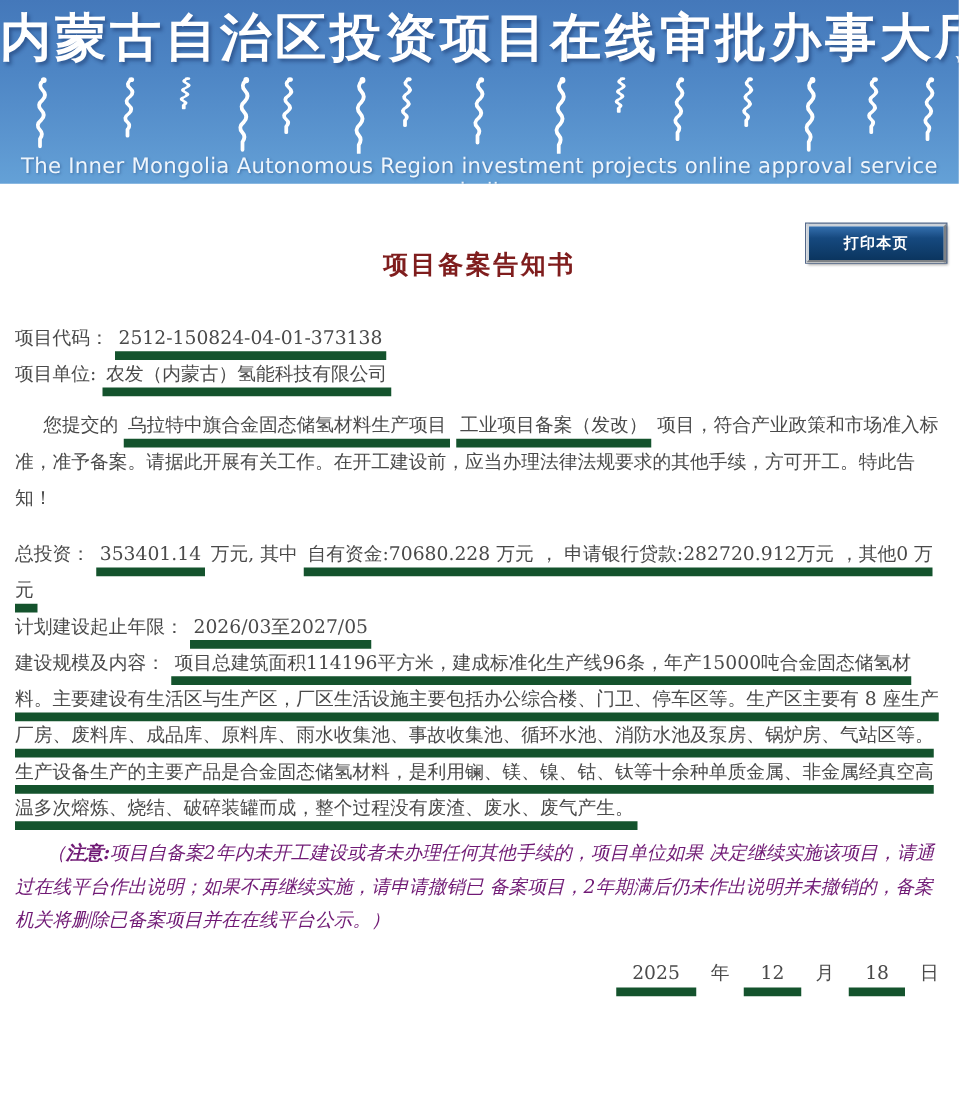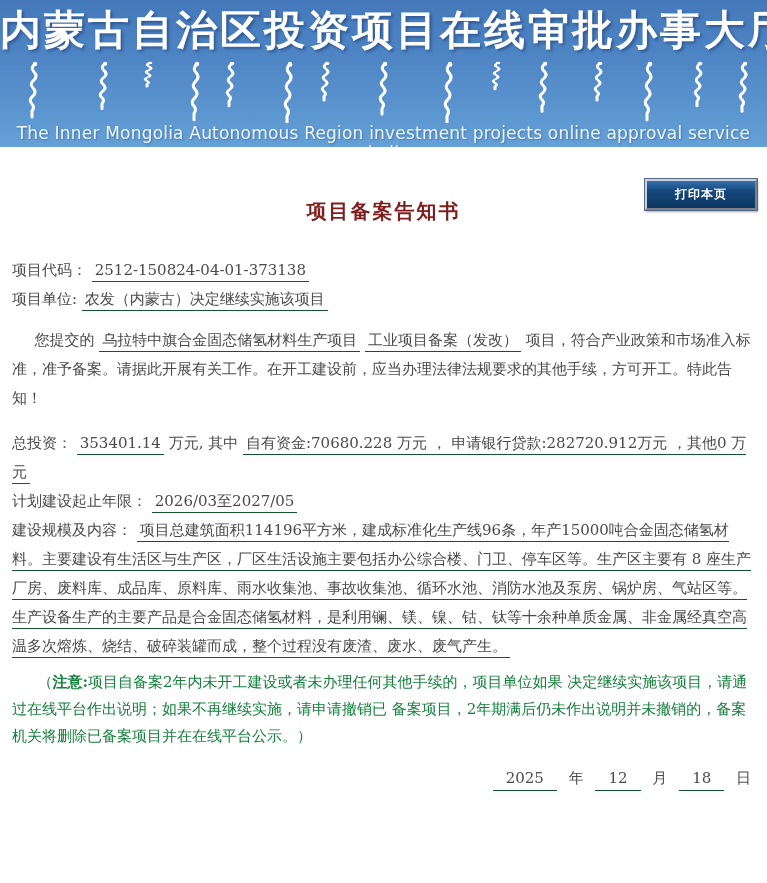--- a/index.html
+++ b/index.html
@@ -52,24 +52,24 @@
     cursor: pointer;
   }
   .doc-title {
     margin: 24px 0 0; text-align: center;
     font-size: 20px; font-weight: bold; letter-spacing: 2px; color: #7f1d1d;
   }
   .fields { margin-top: 30px; }
   p { margin: 0; }
   .intro { margin-top: 12px; text-indent: 1.5em; }
   .detail-block { margin-top: 16px; }
-  .u { border-bottom: 1px solid #14532d; padding: 0 3px 2px 3px; }
+  .u { border-bottom: 7px solid #14532d; padding: 0 3px 2px 3px; }
   .note {
     margin-top: 8px; line-height: 27px;
-    color: #15803d; text-indent: 1.7em;
+    font-style: italic; color: #701a75; text-indent: 1.7em;
   }
   .note b { font-weight: bold; }
   .sig { margin-top: 8px; text-align: right; padding-right: 4px; }
   .sig-authority .u { padding: 0 5px 3px 5px; }
   .sig-date { margin-top: 14px; }
   .sig-date span { margin-left: 7px; }
   .sig-date .num { padding: 0 13px 3px 13px; }
 </style>
 </head>
 <body>
@@ -112,21 +112,21 @@
 
     <h2 class="doc-title">项目备案告知书</h2>
 
     <div class="fields">
       <p>
         <span>项目代码：</span>
         <span class="u">2512-150824-04-01-373138</span>
       </p>
       <p>
         <span>项目单位:</span>
-        <span class="u">农发（内蒙古）决定继续实施该项目</span>
+        <span class="u">农发（内蒙古）氢能科技有限公司</span>
       </p>
     </div>
 
     <p class="intro">
       <span>您提交的</span>
       <span class="u">乌拉特中旗合金固态储氢材料生产项目</span>
       <span class="u">工业项目备案（发改）</span>
       <span>项目，符合产业政策和市场准入标准，准予备案。请据此开展有关工作。在开工建设前，应当办理法律法规要求的其他手续，方可开工。特此告知！</span>
     </p>
 

